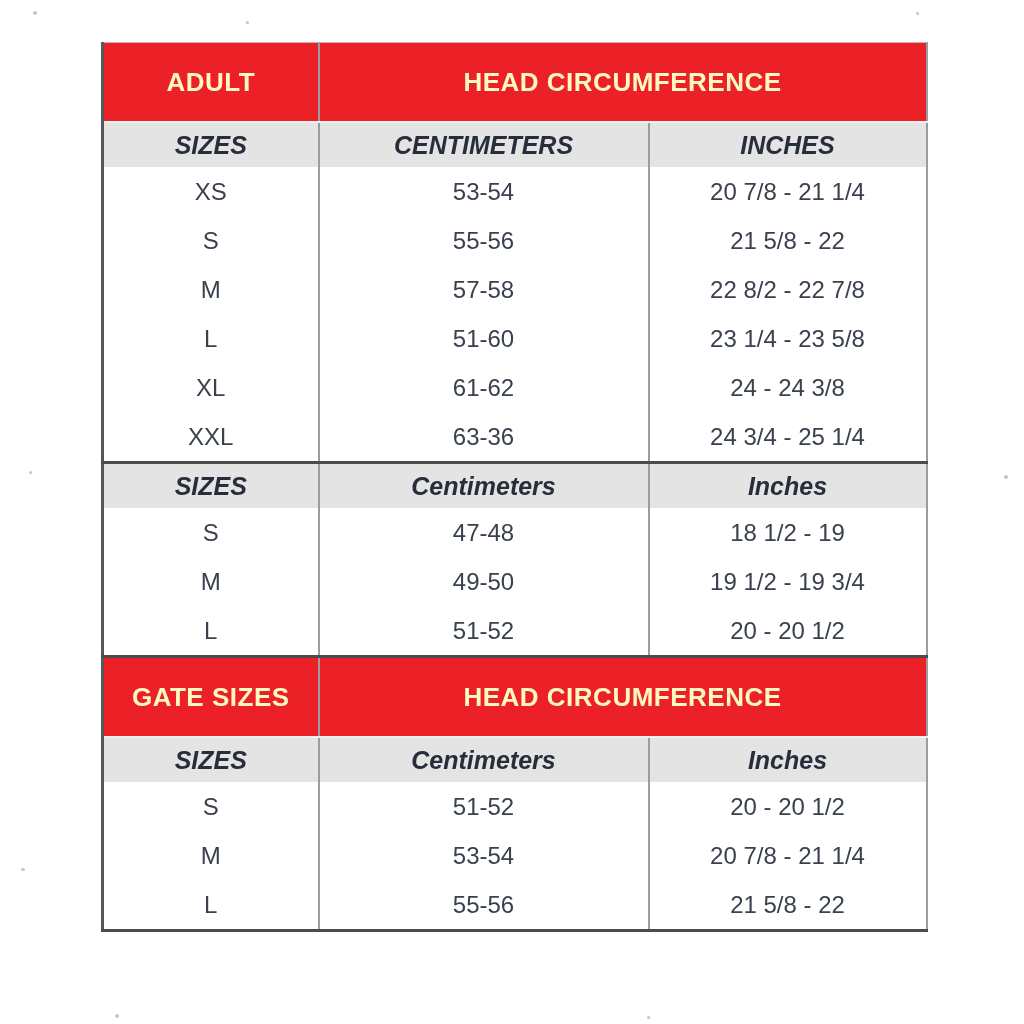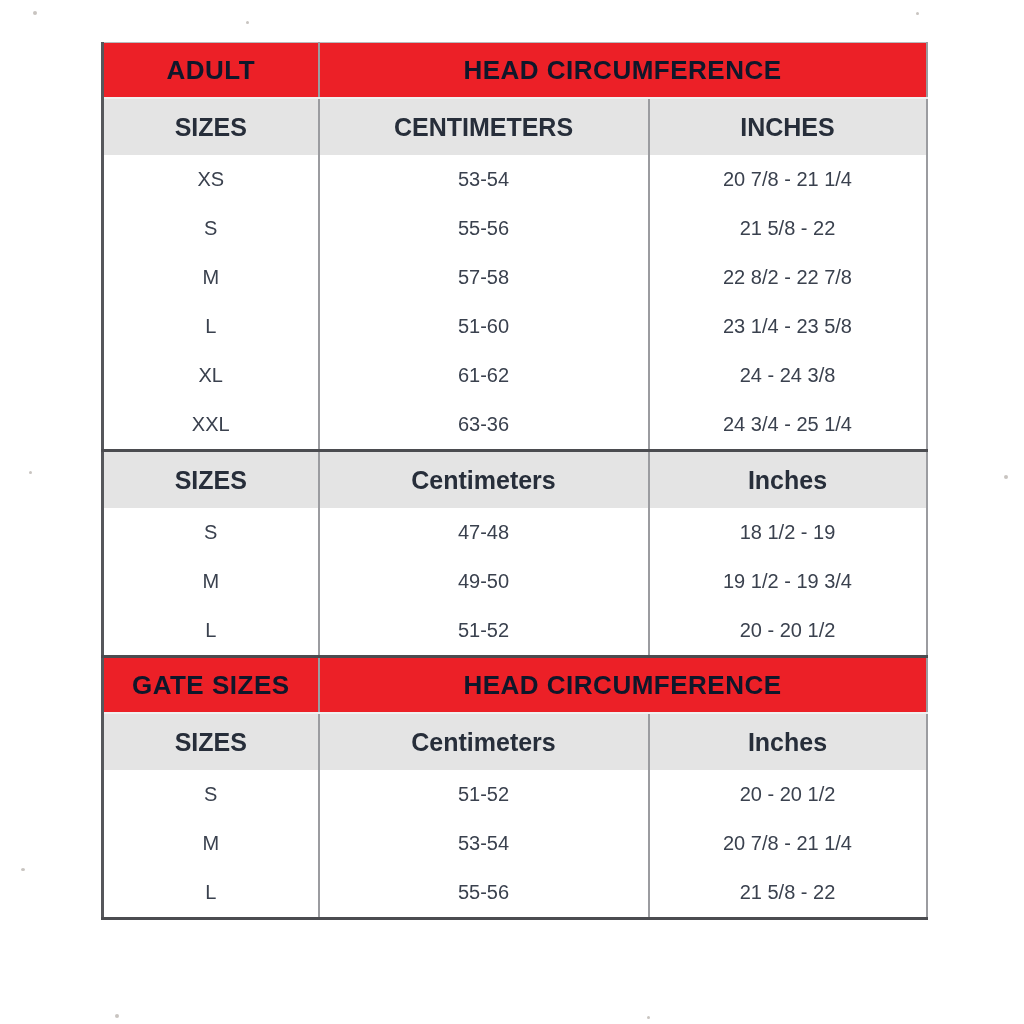--- a/index.html
+++ b/index.html
@@ -28,43 +28,44 @@
     border-right: 2px solid #9b9ca0;
     border-bottom: 3px solid #4b4c50;
   }
   table.size-table.first { border-top: 1px solid #b9babd; }
   col.c1 { width: 216px; }
   col.c2 { width: 330px; }
   col.c3 { width: 278px; }
 
   tr.band-row th {
     background: #ec2027;
-    color: #0f172a;
+    color: #fef9c3;
     font-weight: bold;
     font-size: 26px;
     letter-spacing: 0.5px;
     height: 46px;
     text-align: center;
     vertical-align: middle;
-    padding: 4px;
+    padding: 16px;
     border-bottom: 2px solid #f0f0f0;
   }
   tr.cols-row th {
     background: #e4e4e4;
     color: #272e3a;
     font-weight: bold;
     font-size: 25px;
     height: 40px;
     text-align: center;
     vertical-align: middle;
-    padding: 8px;
+    padding: 2px;
+    font-style: italic;
   }
   tbody td {
     color: #3a414e;
-    font-size: 20px;
+    font-size: 24px;
     height: 49px;
     text-align: center;
     vertical-align: middle;
     padding: 0;
     background: #ffffff;
   }
   .vdiv { border-left: 2px solid #9b9ca0; }
 
   .speck {
     position: absolute;

